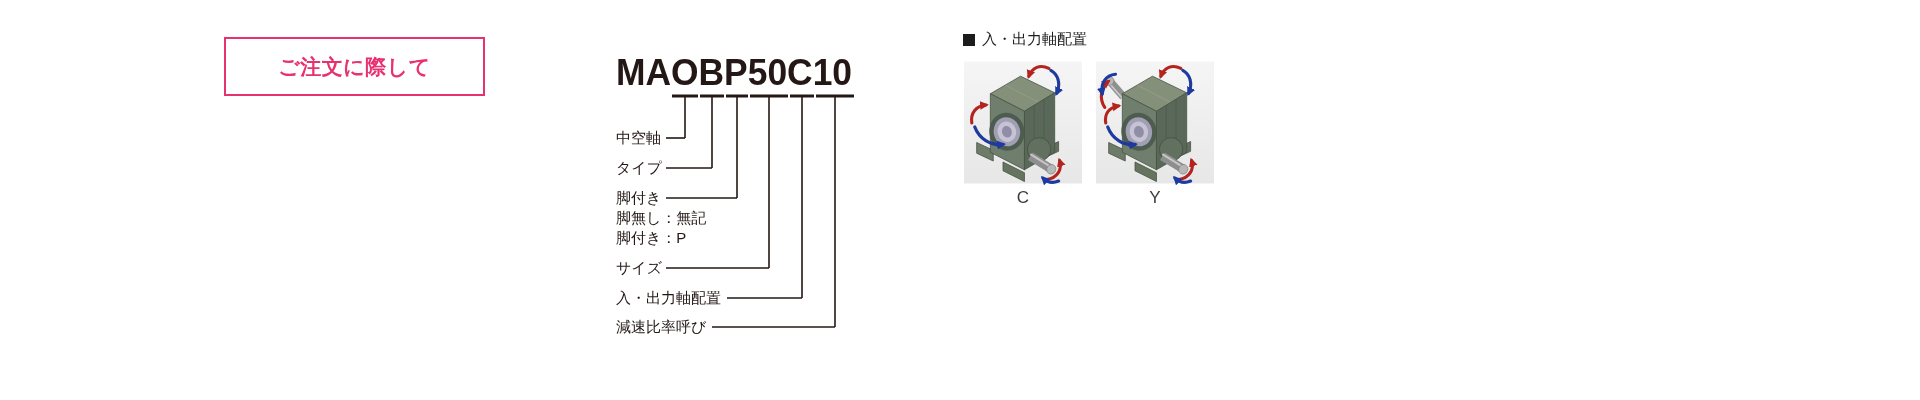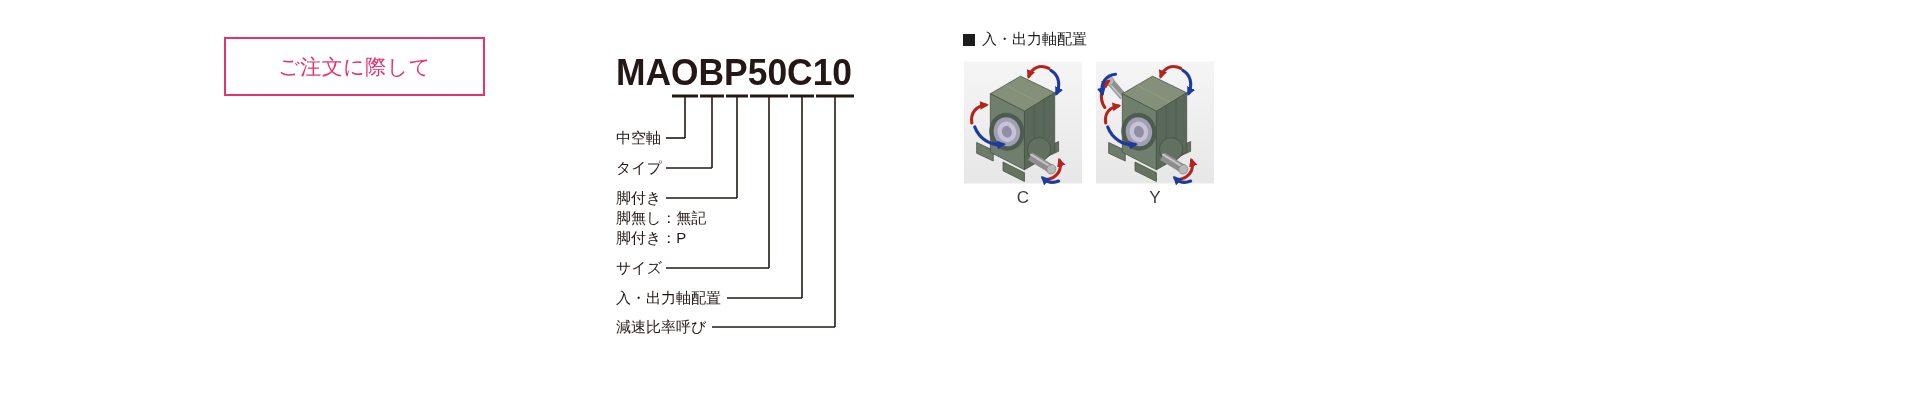--- a/index.html
+++ b/index.html
@@ -5,21 +5,21 @@
   * { margin: 0; padding: 0; box-sizing: border-box; }
   html, body { width: 1920px; height: 400px; background: #ffffff; overflow: hidden; }
   body { position: relative; font-family: "Liberation Sans", "DejaVu Sans", sans-serif; color: #231815; }
 
   
   .order-box {
     position: absolute; left: 224px; top: 37px; width: 261px; height: 59px;
     border: 2.5px solid #e73170; display: flex; align-items: center; justify-content: center;
   }
   .order-box .order-label {
-    color: #e73170; font-size: 21px; font-weight: normal; letter-spacing: 0.5px;
+    color: #e73170; font-size: 21px; font-weight: bold; letter-spacing: 0.5px;
   }
 
   
   .code-diagram { position: absolute; left: 600px; top: 45px; }
   .code-text { font-size: 36px; font-weight: bold; fill: #231815; letter-spacing: 0px; }
   .dlabel { font-size: 15px; fill: #231815; }
   .dline { stroke: #231815; stroke-width: 1.6; }
   .dunder { stroke: #231815; stroke-width: 3; }
 
   

